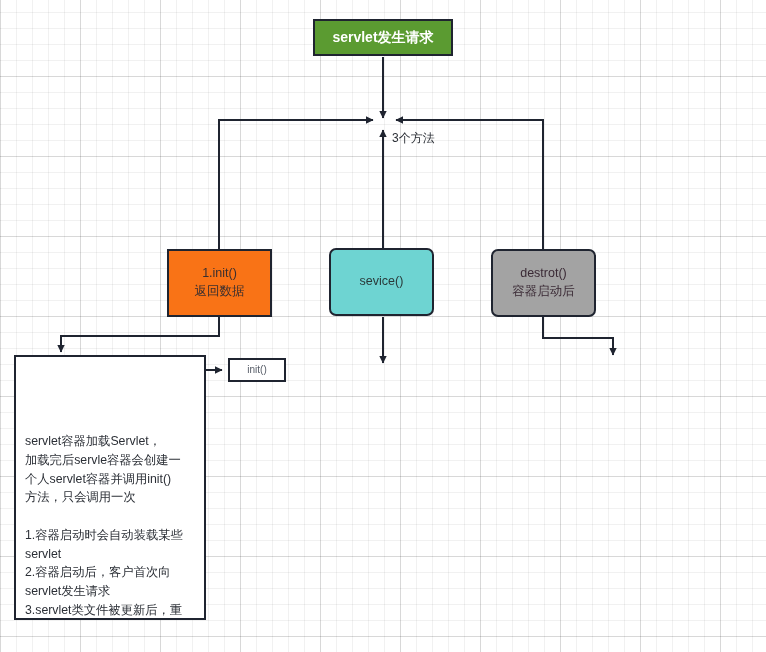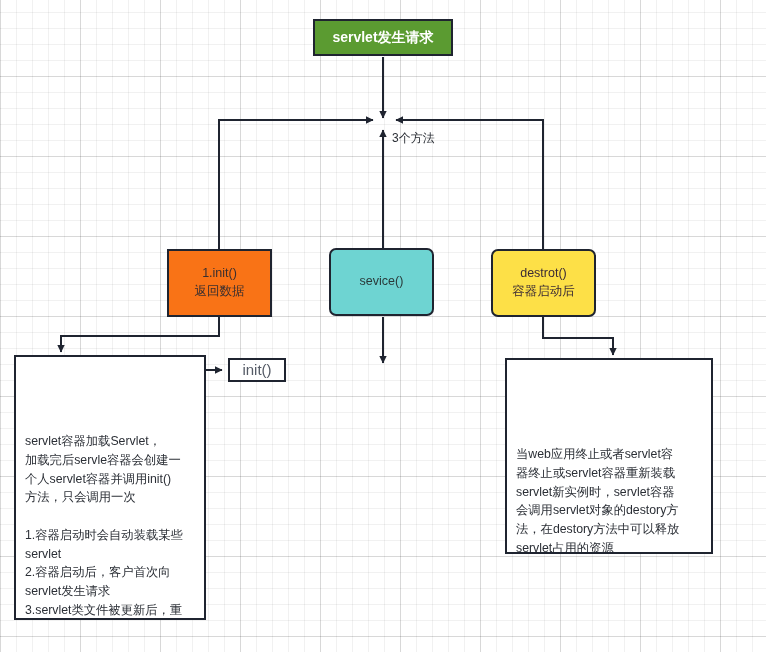--- a/index.html
+++ b/index.html
@@ -33,27 +33,27 @@
   #stage-init{
     left:167px;top:249px;width:105px;height:68px;
     background:#f97316;color:#3a2f2f;font-size:12.5px;
   }
   #stage-service{
     left:329px;top:248px;width:105px;height:68px;
     background:#6ed4d2;color:#2a3a3a;font-size:12.5px;border-radius:7px;
   }
   #stage-destroy{
     left:491px;top:249px;width:105px;height:68px;
-    background:#fde047;color:#3a2a35;font-size:12.5px;border-radius:7px;
+    background:#a3a3a3;color:#3a2a35;font-size:12.5px;border-radius:7px;
   }
 
   
   #init-chip{
     left:228px;top:358px;width:58px;height:24px;
-    background:#ffffff;color:#555b66;font-size:15px;border-width:2px;
+    background:#ffffff;color:#555b66;font-size:10px;border-width:2px;
   }
 
   
   .descbox{position:absolute;box-sizing:border-box;background:#ffffff;
            border:2px solid #1f2430;color:#2b2f36;font-size:12.3px;
            line-height:1.52;text-align:left;white-space:pre-wrap;
            padding:10px 9px;overflow:hidden;}
   #desc-init{left:14px;top:355px;width:192px;height:265px;}
   #desc-init .inner{padding-top:28px;}
   #desc-service{left:305px;top:366px;width:166px;height:266px;}
@@ -126,22 +126,14 @@
 
 1.容器启动时会自动装载某些
 servlet
 2.容器启动后，客户首次向
 servlet发生请求
 3.servlet类文件被更新后，重
 新装载</div>
   </div>
 
 
-  <div class="descbox" id="desc-destroy">
-    <div class="inner">当web应用终止或者servlet容
-器终止或servlet容器重新装载
-servlet新实例时，servlet容器
-会调用servlet对象的destory方
-法，在destory方法中可以释放
-servlet占用的资源</div>
-  </div>
 
 </div>
 
 </body></html>

